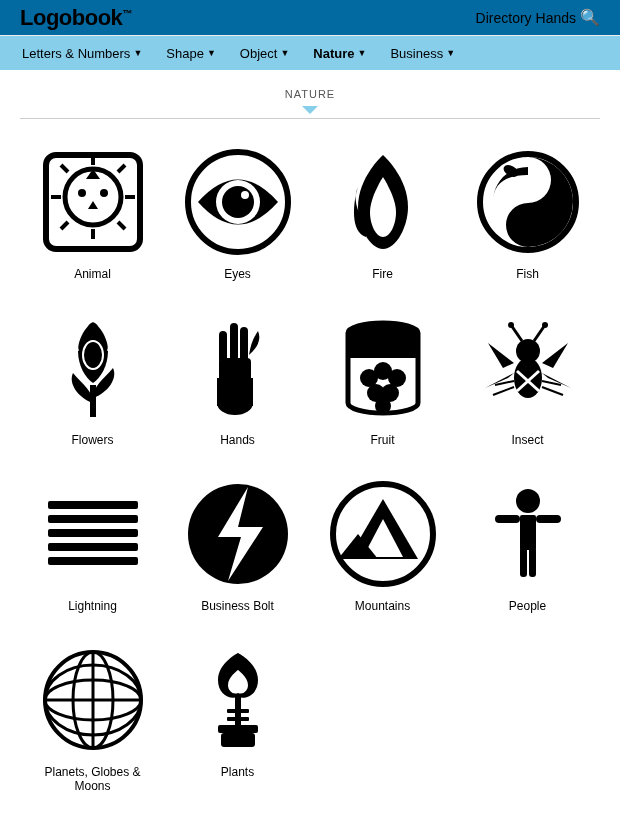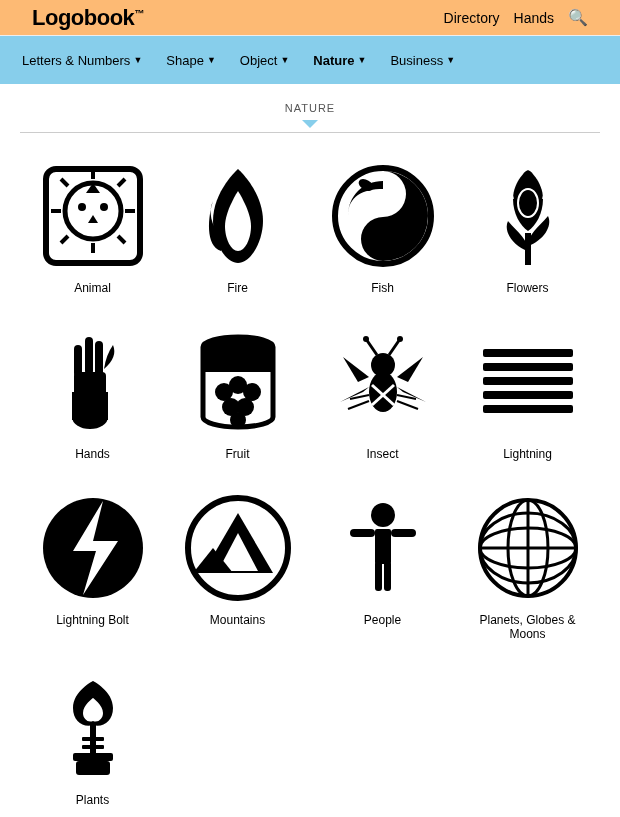--- a/index.html
+++ b/index.html
@@ -3,57 +3,57 @@
   <meta charset="utf-8">
   <style>
     * { margin: 0; padding: 0; box-sizing: border-box; }
     body { font-family: Arial, Helvetica, sans-serif; background: #fff; width: 620px; }
 
     
     #header {
       display: flex;
       align-items: center;
       justify-content: space-between;
-      padding: 0 32px;
+      padding: 0 20px;
       height: 36px;
-      background: #fdba74;
+      background: #0369a1;
       border-bottom: 1px solid #eee;
     }
     #logo-area {
       display: flex;
       align-items: center;
     }
     #logo-text {
       font-size: 22px;
       font-weight: bold;
       letter-spacing: -0.5px;
       color: #000;
     }
     #nav-right {
       display: flex;
       align-items: center;
-      gap: 14px;
+      gap: 4px;
     }
     #nav-right a {
       text-decoration: none;
       color: #000;
       font-size: 14px;
     }
     #search-icon-header {
       cursor: pointer;
       font-size: 16px;
     }
 
     
     #top-nav {
       background: #87ceeb;
       display: flex;
       align-items: center;
       padding: 0 12px;
-      height: 48px;
+      height: 34px;
       gap: 4px;
     }
     .nav-item {
       font-size: 13px;
       color: #000;
       padding: 6px 10px;
       cursor: pointer;
       display: flex;
       align-items: center;
       gap: 3px;
@@ -192,20 +192,34 @@
 
         <polygon points="55,54 50,62 60,62" fill="#000"></polygon>
 
         <polygon points="55,22 48,32 62,32" fill="#000"></polygon>
       </g>
     </svg>
     <span class="grid-label">Animal</span>
   </div>
 
 
+  <div class="grid-cell">
+    <svg viewBox="0 0 110 110">
+      <circle cx="55" cy="55" r="50" fill="none" stroke="#000" stroke-width="6"></circle>
+
+      <path d="M15,55 Q55,10 95,55 Q55,100 15,55 Z" fill="#000"></path>
+
+      <circle cx="55" cy="55" r="22" fill="#fff"></circle>
+
+      <circle cx="55" cy="55" r="16" fill="#000"></circle>
+
+      <circle cx="62" cy="48" r="4" fill="#fff"></circle>
+    </svg>
+    <span class="grid-label">Eyes</span>
+  </div>
 
 
   <div class="grid-cell">
     <svg viewBox="0 0 110 110">
 
       <path d="M55,8 C55,8 30,30 30,60 C30,80 42,102 55,102 C68,102 80,80 80,60 C80,30 55,8 55,8 Z" fill="#000"></path>
 
       <path d="M55,30 C55,30 42,50 42,65 C42,78 48,90 55,90 C62,90 68,78 68,65 C68,50 55,30 55,30 Z" fill="#fff"></path>
 
       <path d="M38,75 C28,65 25,50 30,40 C25,55 22,85 38,90 Z" fill="#000"></path>
@@ -325,21 +339,21 @@
     </svg>
     <span class="grid-label">Lightning</span>
   </div>
 
   <div class="grid-cell">
     <svg viewBox="0 0 110 110">
       <circle cx="55" cy="55" r="50" fill="#000"></circle>
 
       <polygon points="65,8 35,58 58,58 45,102 80,48 55,48" fill="#fff"></polygon>
     </svg>
-    <span class="grid-label">Lightning Bolt</span>
+    <span class="grid-label">Business Bolt</span>
   </div>
 
   <div class="grid-cell">
     <svg viewBox="0 0 110 110">
       <circle cx="55" cy="55" r="50" fill="none" stroke="#000" stroke-width="6"></circle>
 
       <path d="M55,20 L20,80 L90,80 Z" fill="#000"></path>
 
       <path d="M55,40 L35,78 L75,78 Z" fill="#fff"></path>
 

